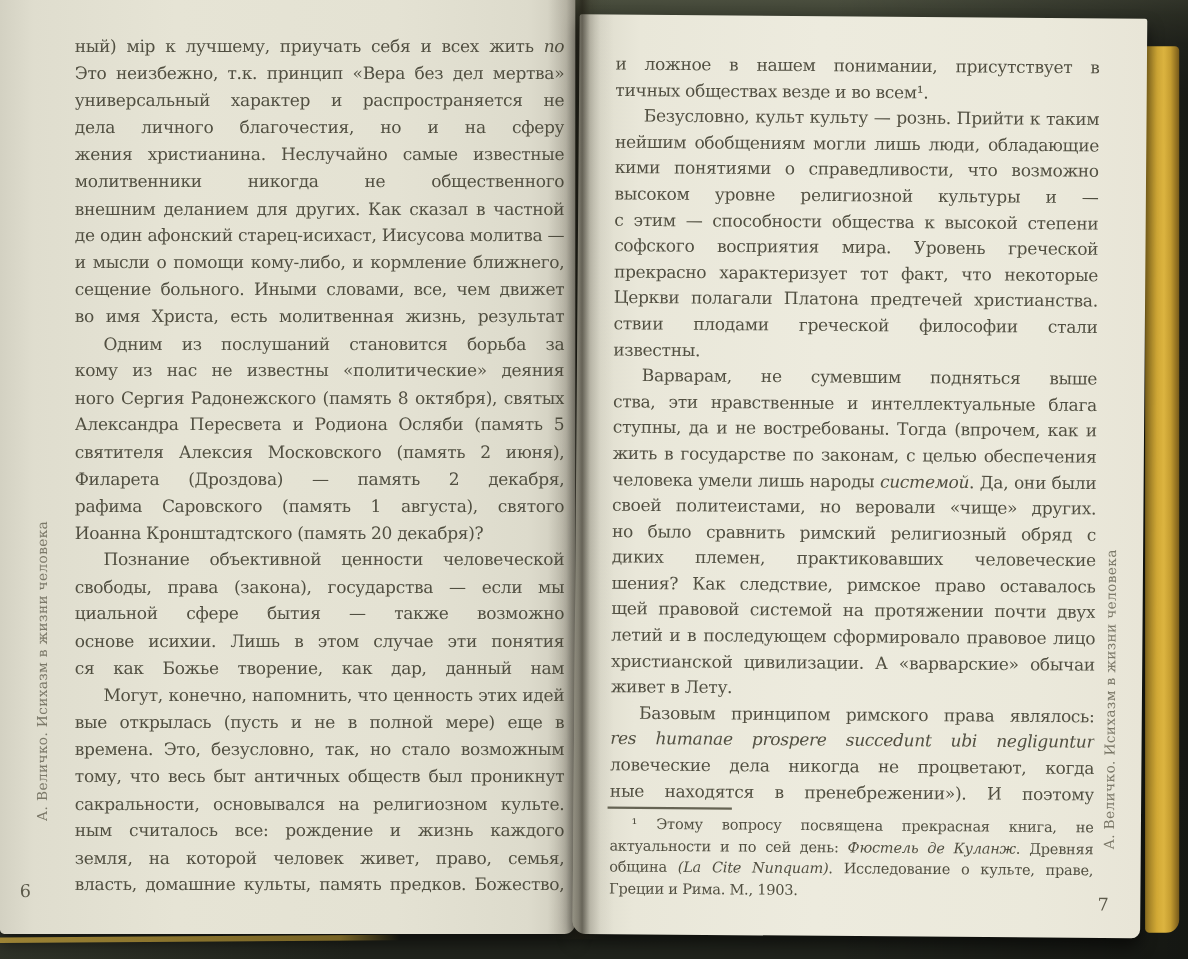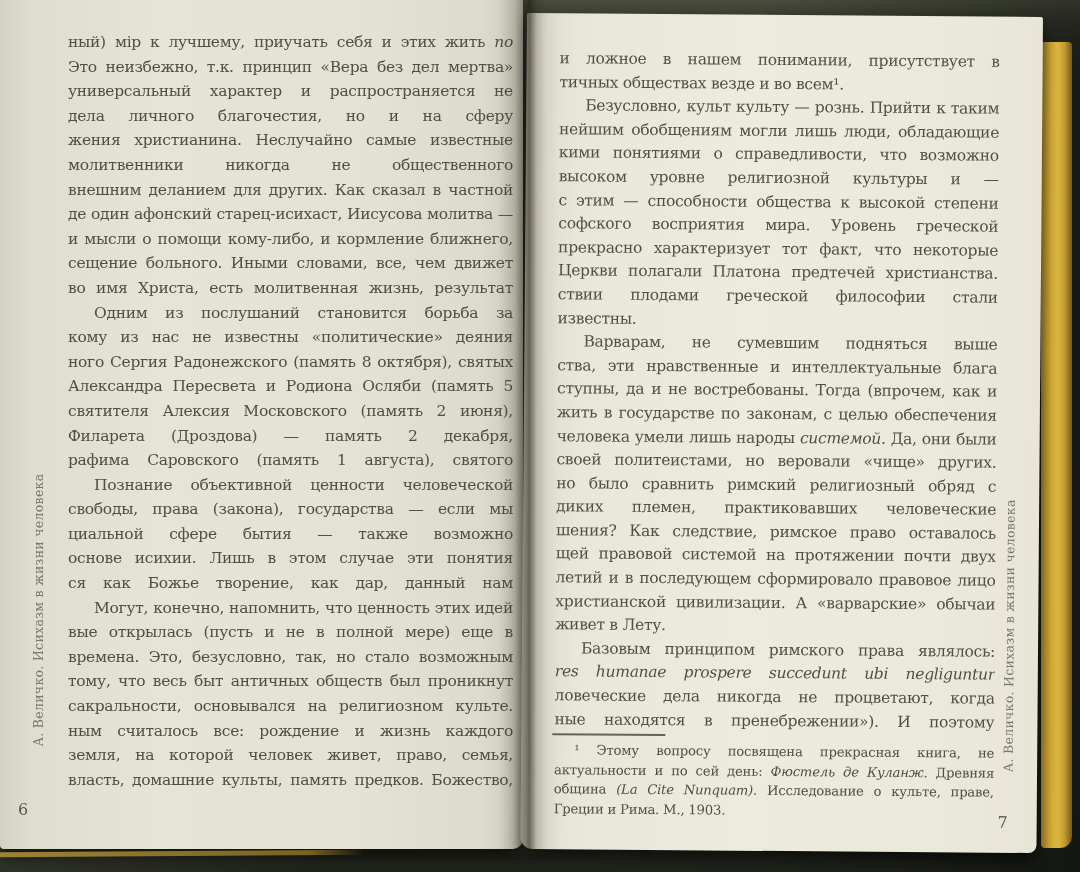--- a/index.html
+++ b/index.html
@@ -63,38 +63,39 @@
   .page-num.left-n  { left:18px;  top:800px; }
   .page-num.right-n { left:477px; top:796px; }
 </style>
 </head>
 <body>
 
 <div class="backdrop"></div>
 
 <div class="page left-page">
   <div class="text-block left-text">
-      <div class="line"><span>ный) мір к лучшему, приучать себя и этих жить </span><i>по правде</i></div>
+      <div class="line"><span>ный) мір к лучшему, приучать себя и всех жить </span><i>по правде</i></div>
       <div class="line"><span>Это неизбежно, т.к. принцип «Вера без дел мертва» носит</span></div>
       <div class="line"><span>универсальный характер и распространяется не только на</span></div>
       <div class="line"><span>дела личного благочестия, но и на сферу общественного слу-</span></div>
       <div class="line"><span>жения христианина. Неслучайно самые известные аскеты-</span></div>
       <div class="line"><span>молитвенники никогда не общественного </span><i>послушанием</i></div>
       <div class="line"><span>внешним деланием для других. Как сказал в частной бесе-</span></div>
       <div class="line"><span>де один афонский старец-исихаст, Иисусова молитва — это</span></div>
       <div class="line"><span>и мысли о помощи кому-либо, и кормление ближнего, и по-</span></div>
       <div class="line"><span>сещение больного. Иными словами, все, чем движет любовь</span></div>
       <div class="line last"><span>во имя Христа, есть молитвенная жизнь, результат исихии.</span></div>
       <div class="line first"><span>Одним из послушаний становится борьба за Отечество:</span></div>
       <div class="line"><span>кому из нас не известны «политические» деяния преподоб-</span></div>
       <div class="line"><span>ного Сергия Радонежского (память 8 октября), святых иноков</span></div>
       <div class="line"><span>Александра Пересвета и Родиона Осляби (память 5 октября),</span></div>
       <div class="line"><span>святителя Алексия Московского (память 2 июня), святителя</span></div>
       <div class="line"><span>Филарета (Дроздова) — память 2 декабря, преподобного Се-</span></div>
       <div class="line"><span>рафима Саровского (память 1 августа), святого праведного</span></div>
+      <div class="line last"><span>Иоанна Кронштадтского (память 20 декабря)?</span></div>
       <div class="line first"><span>Познание объективной ценности человеческой личности,</span></div>
       <div class="line"><span>свободы, права (закона), государства — если мы говорим о со-</span></div>
       <div class="line"><span>циальной сфере бытия — также возможно исключительно на</span></div>
       <div class="line"><span>основе исихии. Лишь в этом случае эти понятия раскрывают-</span></div>
       <div class="line last"><span>ся как Божье творение, как дар, данный нам Создателем.</span></div>
       <div class="line first"><span>Могут, конечно, напомнить, что ценность этих идей впер-</span></div>
       <div class="line"><span>вые открылась (пусть и не в полной мере) еще в античные</span></div>
       <div class="line"><span>времена. Это, безусловно, так, но стало возможным лишь по-</span></div>
       <div class="line"><span>тому, что весь быт античных обществ был проникнут духом</span></div>
       <div class="line"><span>сакральности, основывался на религиозном культе. Сакраль-</span></div>

